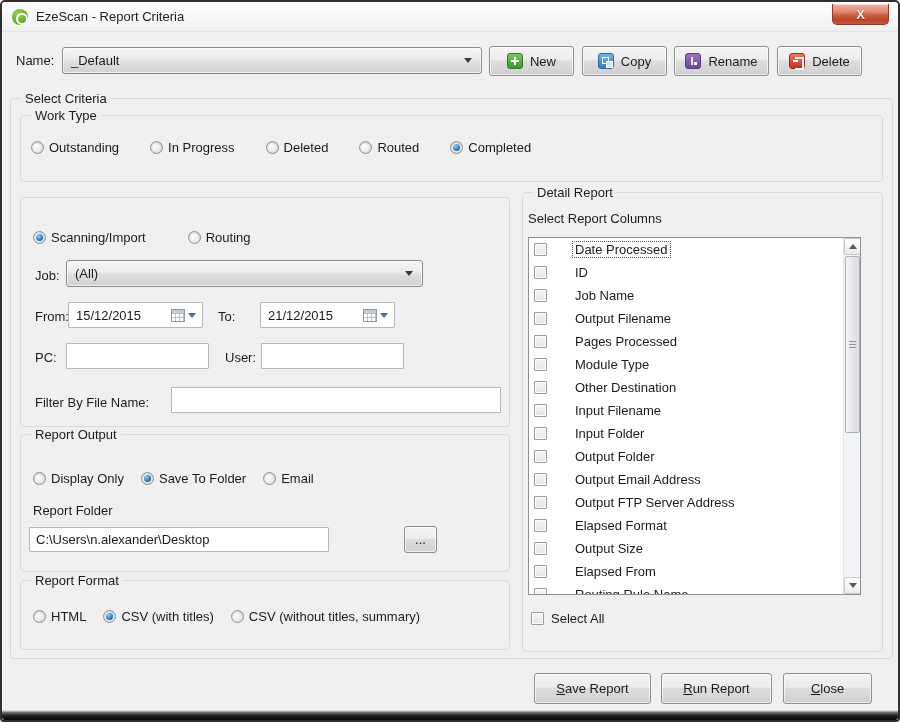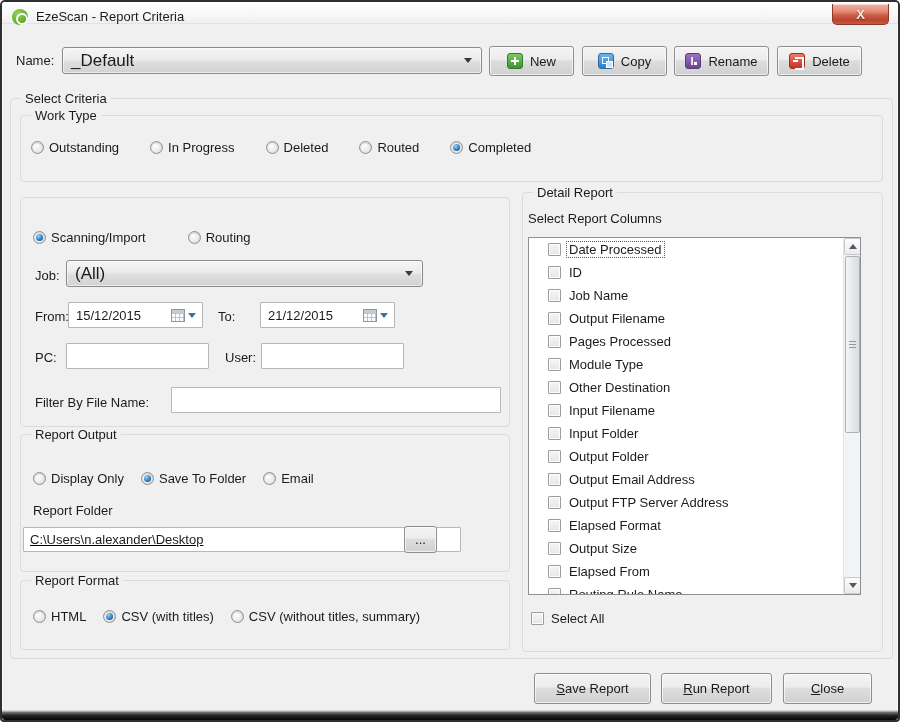--- a/index.html
+++ b/index.html
@@ -11,21 +11,21 @@
     border-radius:5px 5px 4px 4px;
     box-shadow: inset 0 0 0 1px #fbfbfb;
     overflow:hidden;
   }
   .bottom-frame{
     position:absolute; left:0; right:0; bottom:0; height:10px;
     background: linear-gradient(#d6d6d6 0, #d6d6d6 1px, #7a7a7a 2px, #242424 55%, #050505 100%);
     border-radius:0 0 3px 3px;
   }
   
-  .titlebar{ position:absolute; left:0; top:0; right:0; height:22px;
+  .titlebar{ position:absolute; left:0; top:0; right:0; height:30px;
     background:linear-gradient(#ffffff, #f6f6f6 70%, #efefef);
     border-bottom:1px solid #e2e2e2;padding-left:24px; }
   .logo{ position:absolute; left:10px; top:7px; width:16px; height:16px; border-radius:50%;
     background: radial-gradient(circle at 38% 32%, #97d45c, #5aa823 68%, #4a8f1b); }
   .logo::after{ content:""; position:absolute; left:4px; top:4px; width:8px; height:8px;
     border:2px solid #fff; border-radius:50%; }
   .title{ position:absolute; left:34px; top:7px; font-size:13px; color:#1c1c1c; }
   .close-btn{ position:absolute; right:9px; top:2px; width:57px; height:21px;
     background: linear-gradient(#f3b5a5, #e08a74 38%, #cf5f48 55%, #bb452f 80%, #c9583f);
     border:1px solid #8f3a28; border-top:none; border-radius:0 0 5px 5px;
@@ -39,21 +39,21 @@
     background: linear-gradient(#f4f4f4, #ececec 45%, #dddddd 50%, #d0d0d0);
     border:1px solid #8e8e8e; border-radius:3px;
     box-shadow: inset 0 0 0 1px rgba(255,255,255,.65);
     display:flex; align-items:center; justify-content:center; gap:7px; cursor:default;
   }
   .combo{
     position:absolute; background: linear-gradient(#f6f6f6, #ebebeb 45%, #dedede 55%, #d2d2d2);
     border:1px solid #8a8a8a; border-radius:3px;
     box-shadow: inset 0 0 0 1px rgba(255,255,255,.6);
     display:flex; align-items:center; }
-  .combo-text{ font-size:17px; color:#1b1b1b; padding-left:8px; flex:1; white-space:nowrap; overflow:hidden; }
+  .combo-text{ font-size:13px; color:#1b1b1b; padding-left:8px; flex:1; white-space:nowrap; overflow:hidden; }
   .combo-arrow{ width:0; height:0; border-left:4px solid transparent; border-right:4px solid transparent;
     border-top:5px solid #3a3a3a; margin-right:9px; }
   .textfield{
     position:absolute; background:#fff; border:1px solid #b4b7bc; border-radius:1px;
     display:flex; align-items:center; }
   .textfield input{
     width:100%; height:100%; border:none; outline:none; background:transparent;
     font-family:"Liberation Sans", sans-serif; font-size:13px; color:#1b1b1b; padding:0 6px; }
   .field-text{ font-size:13px; color:#1b1b1b; padding-left:7px; flex:1; }
   .cal-icon{ width:14px; height:13px; background:#fdfdfd; border:1px solid #8f979f; margin-right:3px;
@@ -103,21 +103,21 @@
   .footer-btn{ position:absolute; top:671px; height:31px; }
   .btn-save{ left:532px; width:117px; }
   .btn-run{ left:659px; width:111px; }
   .btn-close{ left:781px; width:89px; }
   .u{ text-decoration:underline; }
   .footer-btn span{ display:inline; }
   .footer-btn .txt{ font-size:13px; color:#1b1b1b; }
   
   .listbox{ position:absolute; left:5px; top:44px; width:333px; height:358px;
     background:#fff; border:1px solid #8d9097; overflow:hidden; }
-  .list-row{ display:flex; align-items:center; height:23px; padding-left:19px; gap:5px; }
+  .list-row{ display:flex; align-items:center; height:23px; padding-left:5px; gap:25px; }
   .row-label{ font-size:13px; color:#1b1b1b; padding:1px 3px; white-space:nowrap; }
   .row-label.focused{ border:1px dotted #55585c; padding:0 2px; }
   .scrollbar{ position:absolute; top:0; right:0; bottom:0; width:17px; background:#f2f3f5; border-left:1px solid #e3e4e6; }
   .sb-btn{ position:absolute; left:0; width:17px; height:17px; display:flex; align-items:center; justify-content:center;
     background:linear-gradient(#fdfdfd,#ebebec); border:1px solid #c7c9cd; border-radius:2px; }
   .sb-up{ top:0; } .sb-down{ bottom:0; }
   .tri-up{ width:0; height:0; border-left:4px solid transparent; border-right:4px solid transparent; border-bottom:5px solid #55585c; }
   .tri-down{ width:0; height:0; border-left:4px solid transparent; border-right:4px solid transparent; border-top:5px solid #55585c; }
   .sb-thumb{ position:absolute; left:1px; top:18px; width:15px; height:177px;
     background:linear-gradient(to right, #f6f6f7, #e6e7e9 50%, #dcdde0);
@@ -248,21 +248,21 @@
       <label class="radio-item">
         <span class="radio on"></span>
         <span class="lbl">Save To Folder</span>
       </label>
       <label class="radio-item">
         <span class="radio"></span>
         <span class="lbl">Email</span>
       </label>
     </div>
     <span class="lbl" style="position:absolute; left:12px; top:68px;">Report Folder</span>
-    <div class="textfield" style="left:2px; top:92px; width:438px; height:25px;text-decoration:underline;">
+    <div class="textfield" style="left:8px; top:92px; width:300px; height:25px;">
       <input value="C:\Users\n.alexander\Desktop" style="">
     </div>
     <button type="button" class="btn" style="position:absolute; left:383px; top:91px; width:33px; height:27px;">
       <span class="lbl">...</span>
     </button>
   </div>
 
   <div class="groupbox" style="left:18px; top:578px; width:490px; height:70px;">
     <span class="gb-label">Report Format</span>
     <div class="radio-row" style="left:12px; top:28px; gap:17px;">

